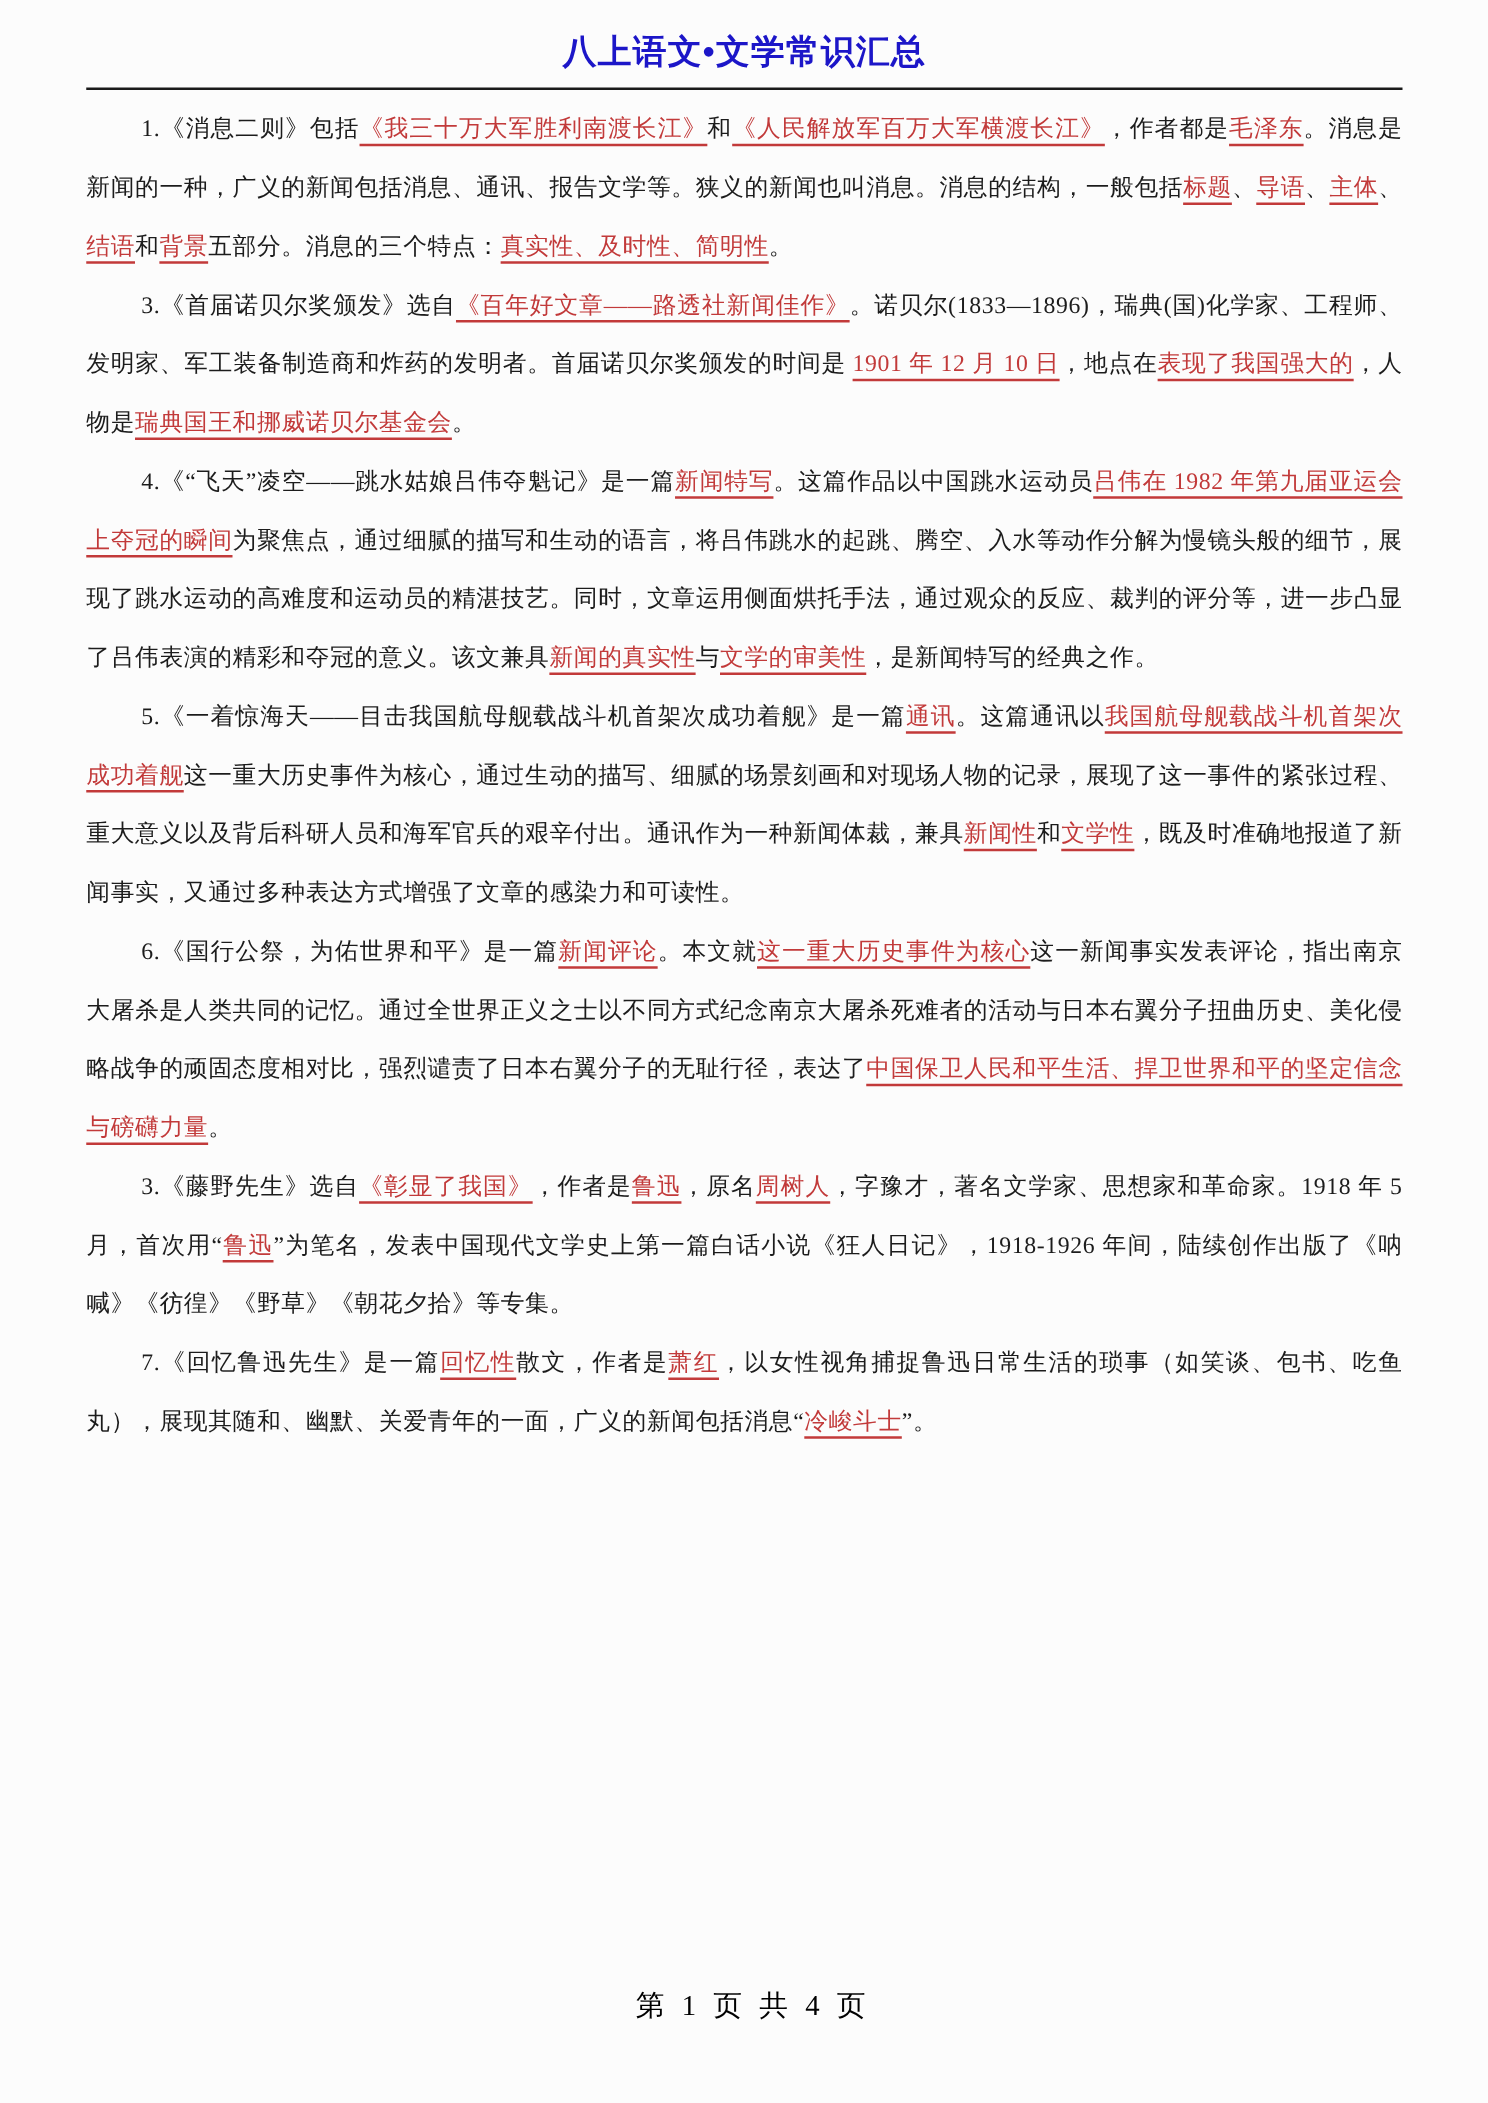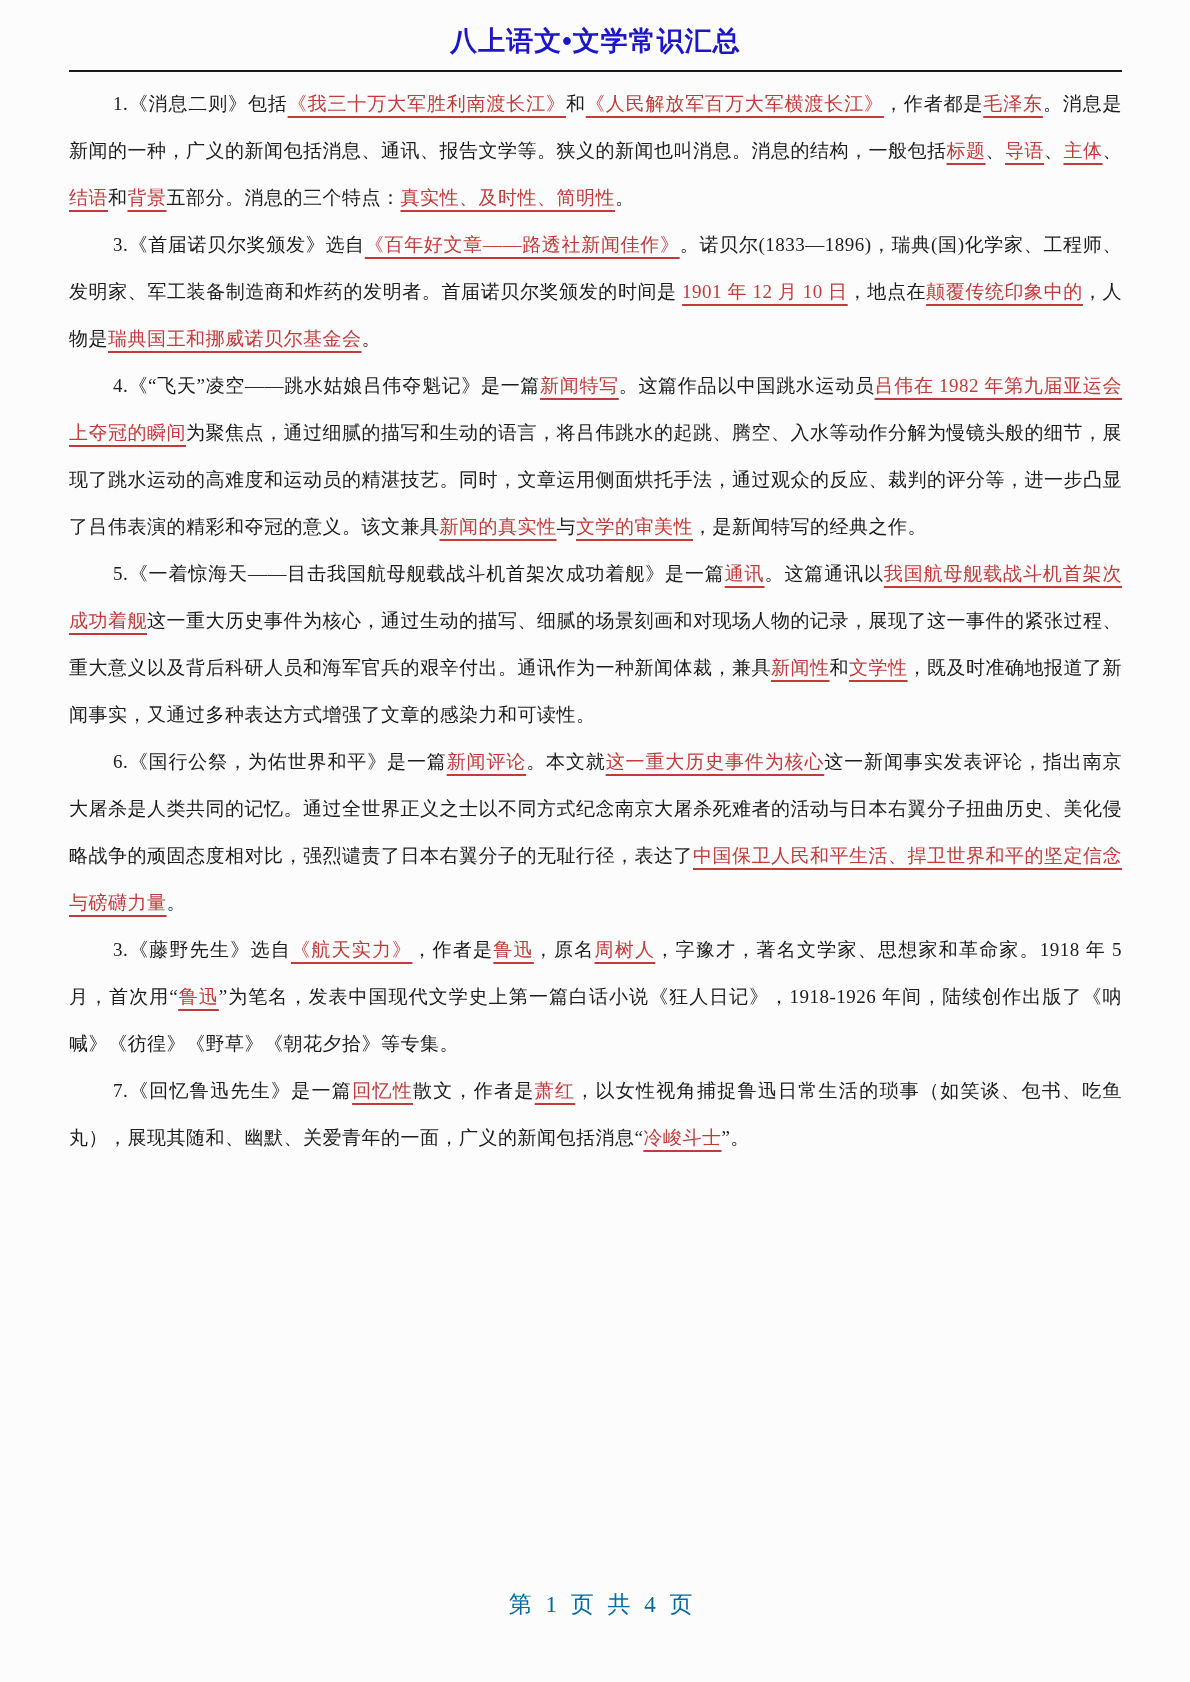--- a/index.html
+++ b/index.html
@@ -52,34 +52,34 @@
     text-underline-offset:6px;
   }
   .bk{color:var(--ink);}
   .footer{
     position:absolute;
     left:15px;right:0;
     bottom:62px;
     text-align:center;
     font-size:23px;
     letter-spacing:4px;
-    color:#0369a1;
+    color:#000000;
   }
 </style>
 </head>
 <body>
 
 <div class="page">
   <h1 class="title">八上语文•文学常识汇总</h1>
   <div class="rule"></div>
   <div>
       <p class="para"><span class="bk">1.《消息二则》包括</span><span class="rd">《我三十万大军胜利南渡长江》</span><span class="bk">和</span><span class="rd">《人民解放军百万大军横渡长江》</span><span class="bk">，作者都是</span><span class="rd">毛泽东</span><span class="bk">。消息是新闻的一种，广义的新闻包括消息、通讯、报告文学等。狭义的新闻也叫消息。消息的结构，一般包括</span><span class="rd">标题</span><span class="bk">、</span><span class="rd">导语</span><span class="bk">、</span><span class="rd">主体</span><span class="bk">、</span><span class="rd">结语</span><span class="bk">和</span><span class="rd">背景</span><span class="bk">五部分。消息的三个特点：</span><span class="rd">真实性、及时性、简明性</span><span class="bk">。</span></p>
-      <p class="para"><span class="bk">3.《首届诺贝尔奖颁发》选自</span><span class="rd">《百年好文章——路透社新闻佳作》</span><span class="bk">。诺贝尔(1833—1896)，瑞典(国)化学家、工程师、发明家、军工装备制造商和炸药的发明者。首届诺贝尔奖颁发的时间是 </span><span class="rd">1901 年 12 月 10 日</span><span class="bk">，地点在</span><span class="rd">颠覆传统印象中的</span><span class="bk">，人物是</span><span class="rd">瑞典国王和挪威诺贝尔基金会</span><span class="bk">。</span></p>
+      <p class="para"><span class="bk">3.《首届诺贝尔奖颁发》选自</span><span class="rd">《百年好文章——路透社新闻佳作》</span><span class="bk">。诺贝尔(1833—1896)，瑞典(国)化学家、工程师、发明家、军工装备制造商和炸药的发明者。首届诺贝尔奖颁发的时间是 </span><span class="rd">1901 年 12 月 10 日</span><span class="bk">，地点在</span><span class="rd">表现了我国强大的</span><span class="bk">，人物是</span><span class="rd">瑞典国王和挪威诺贝尔基金会</span><span class="bk">。</span></p>
       <p class="para"><span class="bk">4.《“飞天”凌空——跳水姑娘吕伟夺魁记》是一篇</span><span class="rd">新闻特写</span><span class="bk">。这篇作品以中国跳水运动员</span><span class="rd">吕伟在 1982 年第九届亚运会上夺冠的瞬间</span><span class="bk">为聚焦点，通过细腻的描写和生动的语言，将吕伟跳水的起跳、腾空、入水等动作分解为慢镜头般的细节，展现了跳水运动的高难度和运动员的精湛技艺。同时，文章运用侧面烘托手法，通过观众的反应、裁判的评分等，进一步凸显了吕伟表演的精彩和夺冠的意义。该文兼具</span><span class="rd">新闻的真实性</span><span class="bk">与</span><span class="rd">文学的审美性</span><span class="bk">，是新闻特写的经典之作。</span></p>
       <p class="para"><span class="bk">5.《一着惊海天——目击我国航母舰载战斗机首架次成功着舰》是一篇</span><span class="rd">通讯</span><span class="bk">。这篇通讯以</span><span class="rd">我国航母舰载战斗机首架次成功着舰</span><span class="bk">这一重大历史事件为核心，通过生动的描写、细腻的场景刻画和对现场人物的记录，展现了这一事件的紧张过程、重大意义以及背后科研人员和海军官兵的艰辛付出。通讯作为一种新闻体裁，兼具</span><span class="rd">新闻性</span><span class="bk">和</span><span class="rd">文学性</span><span class="bk">，既及时准确地报道了新闻事实，又通过多种表达方式增强了文章的感染力和可读性。</span></p>
       <p class="para"><span class="bk">6.《国行公祭，为佑世界和平》是一篇</span><span class="rd">新闻评论</span><span class="bk">。本文就</span><span class="rd">这一重大历史事件为核心</span><span class="bk">这一新闻事实发表评论，指出南京大屠杀是人类共同的记忆。通过全世界正义之士以不同方式纪念南京大屠杀死难者的活动与日本右翼分子扭曲历史、美化侵略战争的顽固态度相对比，强烈谴责了日本右翼分子的无耻行径，表达了</span><span class="rd">中国保卫人民和平生活、捍卫世界和平的坚定信念与磅礴力量</span><span class="bk">。</span></p>
-      <p class="para"><span class="bk">3.《藤野先生》选自</span><span class="rd">《航天实力》</span><span class="bk">，作者是</span><span class="rd">鲁迅</span><span class="bk">，原名</span><span class="rd">周树人</span><span class="bk">，字豫才，著名文学家、思想家和革命家。1918 年 5 月，首次用“</span><span class="rd">鲁迅</span><span class="bk">”为笔名，发表中国现代文学史上第一篇白话小说《狂人日记》，1918-1926 年间，陆续创作出版了《呐喊》《彷徨》《野草》《朝花夕拾》等专集。</span></p>
+      <p class="para"><span class="bk">3.《藤野先生》选自</span><span class="rd">《彰显了我国》</span><span class="bk">，作者是</span><span class="rd">鲁迅</span><span class="bk">，原名</span><span class="rd">周树人</span><span class="bk">，字豫才，著名文学家、思想家和革命家。1918 年 5 月，首次用“</span><span class="rd">鲁迅</span><span class="bk">”为笔名，发表中国现代文学史上第一篇白话小说《狂人日记》，1918-1926 年间，陆续创作出版了《呐喊》《彷徨》《野草》《朝花夕拾》等专集。</span></p>
       <p class="para"><span class="bk">7.《回忆鲁迅先生》是一篇</span><span class="rd">回忆性</span><span class="bk">散文，作者是</span><span class="rd">萧红</span><span class="bk">，以女性视角捕捉鲁迅日常生活的琐事（如笑谈、包书、吃鱼丸），展现其随和、幽默、关爱青年的一面，广义的新闻包括消息“</span><span class="rd">冷峻斗士</span><span class="bk">”。</span></p>
       <p class="para"></p>
     </div>
 </div>
 
 <div class="footer">第 1 页 共 4 页</div>
 
 </body></html>

